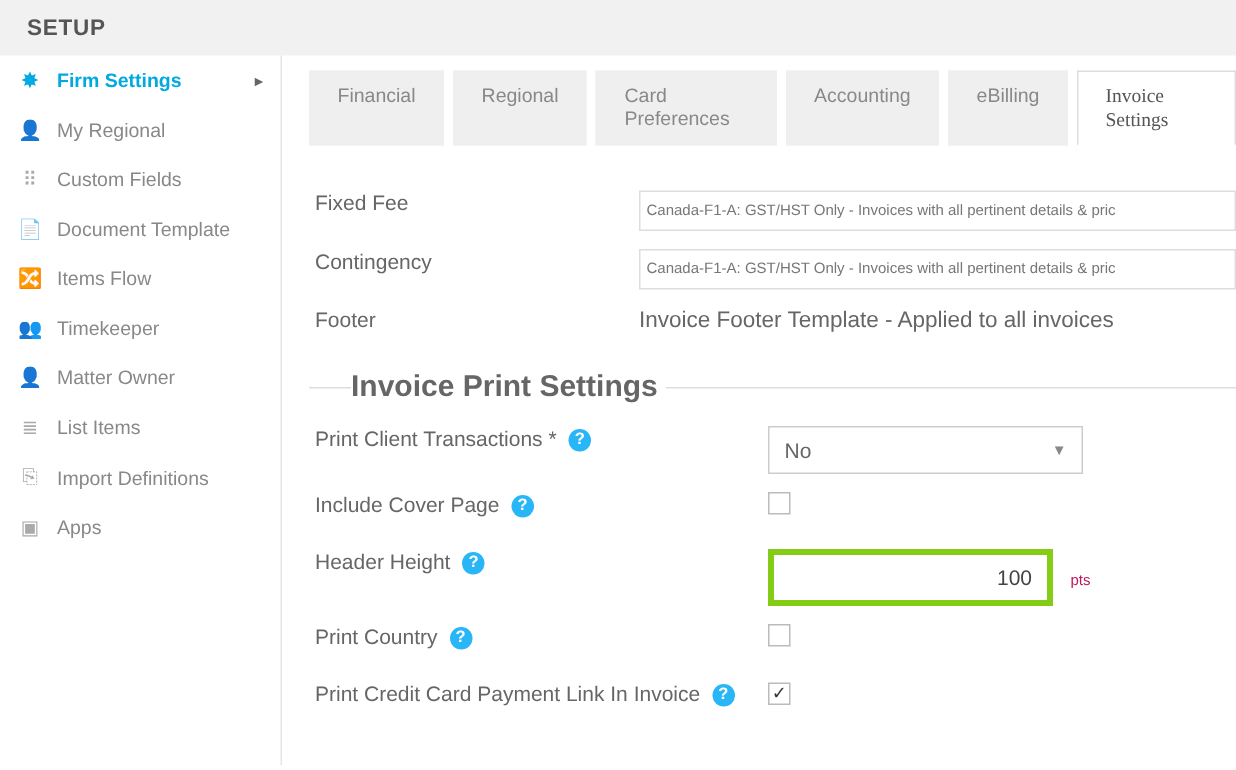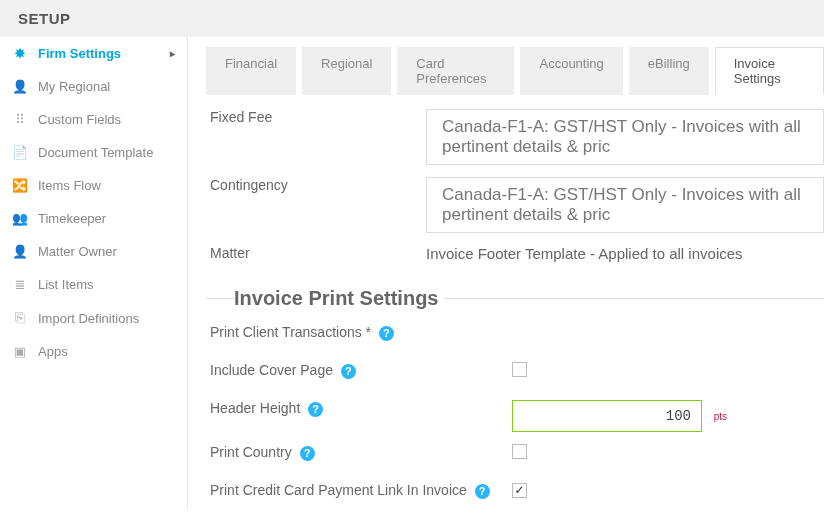--- a/index.html
+++ b/index.html
@@ -7,34 +7,34 @@
 .header { background: #f1f1f1; padding: 10px 18px; }
 .header h1 { font-size: 15px; font-weight: 700; color: #555; letter-spacing: 0.5px; }
 .layout { display: flex; height: calc(513px - 40px); }
 .sidebar { width: 188px; border-right: 1px solid #e5e5e5; padding-top: 0; }
 .sidebar-item { display: flex; align-items: center; padding: 9px 12px; cursor: pointer; color: #888; font-size: 13px; gap: 10px; }
 .sidebar-item.active { color: #00a9e0; font-weight: 600; }
 .sidebar-item .icon { width: 16px; text-align: center; font-size: 13px; color: #aaa; flex-shrink: 0; }
 .sidebar-item.active .icon { color: #00a9e0; }
 .sidebar-item .chevron { margin-left: auto; font-size: 10px; color: #666; }
 .main { flex: 1; padding: 10px 0 10px 18px; }
-.tabs { display: flex; gap: 6px; margin-bottom: 8px; }
+.tabs { display: flex; gap: 6px; margin-bottom: 24px; }
 .tab { background: #efefef; color: #888; padding: 8px 18px; font-size: 13px; border: 1px solid #efefef; cursor: pointer; }
-.tab.active { background: #fff; border: 1px solid #ddd; border-bottom: 1px solid #fff; color: #555; }
+.tab.active { background: #fff; border: 1px solid #ddd; border-bottom: 1px solid #fff; color: #555; font-family: Liberation Serif, serif; }
 .form-row { display: flex; align-items: flex-start; padding: 6px 0; min-height: 38px; }
 .form-row .label { width: 220px; padding-left: 4px; color: #666; font-size: 14px; }
 .form-row .val { flex: 1; }
-.select { border: 1px solid #ddd; padding: 7px 15px; color: #777; font-size: 17px; width: 100%; background: #fff; }
+.select { border: 1px solid #ddd; padding: 7px 4px; color: #777; font-size: 10px; width: 100%; background: #fff; }
 .plain { color: #666; font-size: 15px; }
 fieldset { border: 1px solid #ddd; border-left: none; border-right: none; border-bottom: none; margin-top: 10px; padding-top: 8px; }
 legend { font-size: 20px; color: #666; font-weight: 700; padding-right: 6px; margin-left: 28px; }
 .help { display: inline-block; width: 15px; height: 15px; border-radius: 50%; background: #29b6f6; color: #fff; font-size: 11px; text-align: center; line-height: 15px; font-weight: 700; margin-left: 4px; vertical-align: middle; }
 .dd { width: 210px; border: 1px solid #ccc; padding: 7px 10px; display: flex; align-items: center; justify-content: space-between; color: #666; font-size: 14px; background: #fff; }
 .dd .caret { font-size: 10px; color: #888; }
-.num { width: 190px; border: 1px solid #84cc16; padding: 7px 10px; text-align: right; font-size: 14px; color: #444; font-family: Liberation Mono, monospace; }
+.num { width: 190px; border: 4px solid #84cc16; padding: 7px 10px; text-align: right; font-size: 14px; color: #444; }
 .unit { margin-left: 8px; color: #be185d; font-size: 10px; }
 .chk { width: 15px; height: 15px; border: 1px solid #bbb; display: inline-flex; align-items: center; justify-content: center; font-size: 12px; color: #333; background: #fff; }
 .row2 .label { width: 300px; }
 .row2 .ctrl { margin-left: 6px; }
 </style>
 </head>
 <body>
 
 <div class="header">
   <h1>SETUP</h1>
@@ -101,31 +101,37 @@
           <div class="select">Canada-F1-A: GST/HST Only - Invoices with all pertinent details &amp; pric</div>
         </div>
     </div>
     <div class="form-row">
       <div class="label">Contingency</div>
       <div class="val">
           <div class="select">Canada-F1-A: GST/HST Only - Invoices with all pertinent details &amp; pric</div>
         </div>
     </div>
     <div class="form-row">
-      <div class="label">Matter</div>
+      <div class="label">Footer</div>
       <div class="val plain">Invoice Footer Template - Applied to all invoices</div>
     </div>
 
     <fieldset>
       <legend>Invoice Print Settings</legend>
 
       <div class="form-row row2">
         <div class="label">
           <span>Print Client Transactions *</span>
           <span class="help">?</span>
+        </div>
+        <div class="ctrl">
+          <div class="dd">
+            <span>No</span>
+            <span class="caret">▼</span>
+          </div>
         </div>
       </div>
 
       <div class="form-row row2">
         <div class="label">
           <span>Include Cover Page</span>
           <span class="help">?</span>
         </div>
         <div class="ctrl"><span class="chk"></span></div>
       </div>

